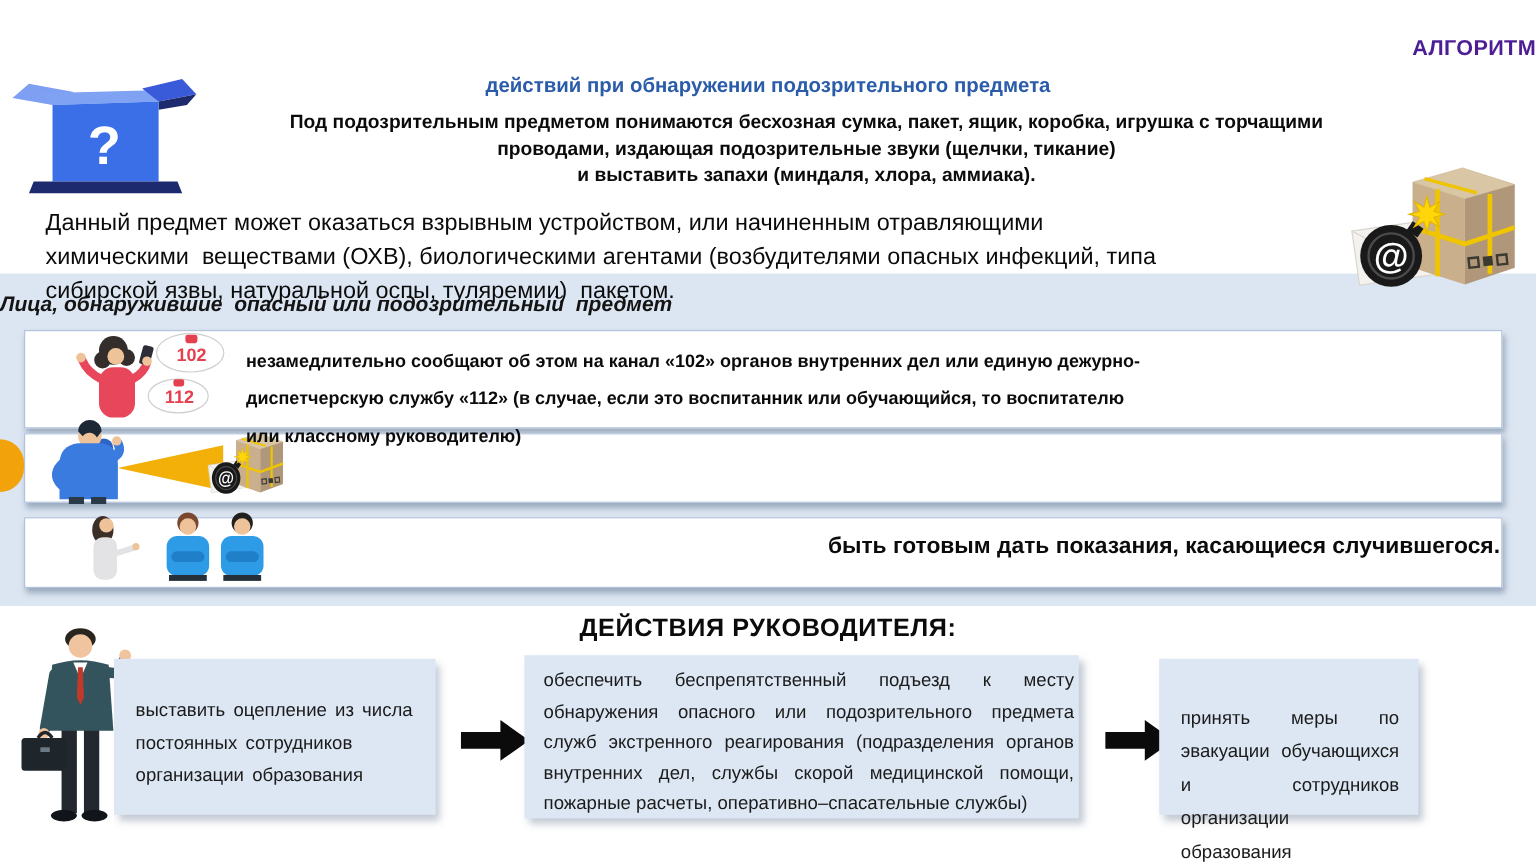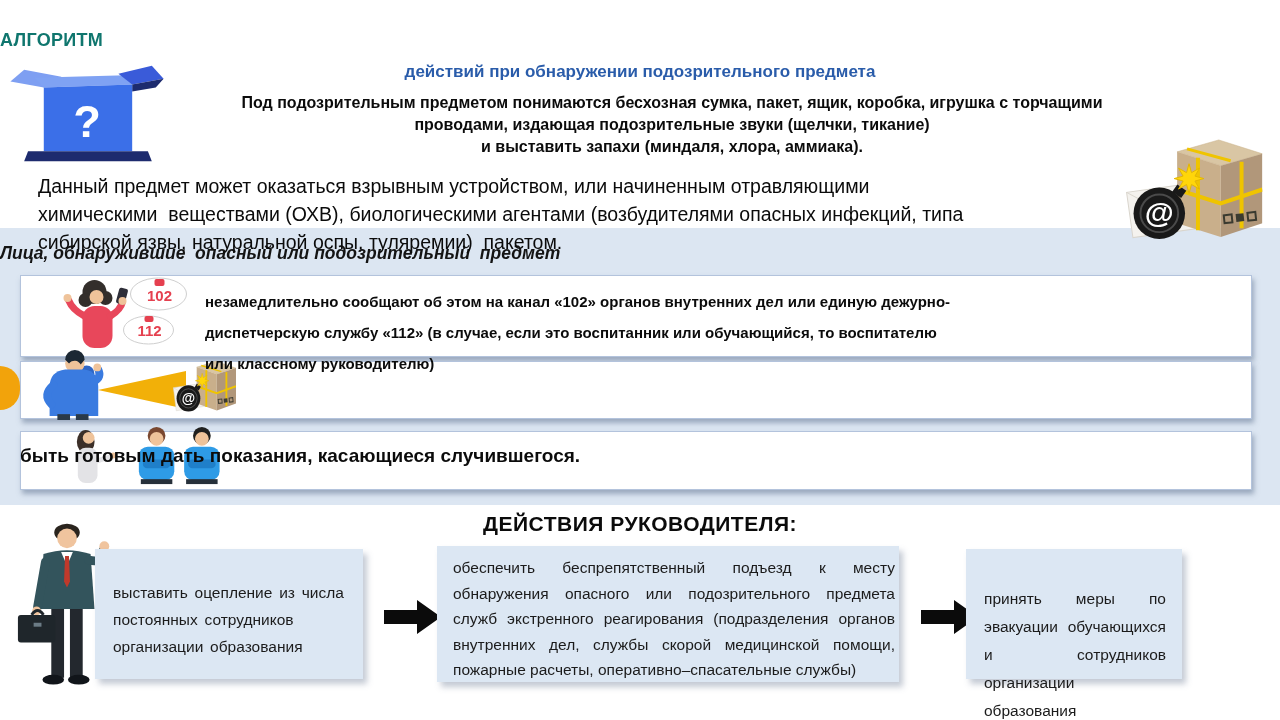--- a/index.html
+++ b/index.html
@@ -1,21 +1,21 @@
 <!DOCTYPE html>
 <html><head>
 <meta charset="utf-8">
 <style>
   html,body{margin:0;padding:0;background:#ffffff;}
   body{font-family:"Liberation Sans",sans-serif;color:#111;}
   .poster{position:relative;width:1280px;height:720px;background:#ffffff;overflow:hidden;}
 
   
-  .page-title{position:absolute;top:30px;left:0;width:100%;text-align:left;
-    font-size:18px;font-weight:bold;color:#0f766e;letter-spacing:.3px;}
+  .page-title{position:absolute;top:30px;left:0;width:100%;text-align:right;
+    font-size:18px;font-weight:bold;color:#4c1d95;letter-spacing:.3px;}
   .page-subtitle{position:absolute;top:62px;left:0;width:100%;text-align:center;
     font-size:17px;font-weight:bold;color:#2A5CAA;}
   .definition{position:absolute;top:92px;left:0;width:100%;text-align:center;z-index:5;padding-left:32px;}
   .definition .line{white-space:pre;font-size:16px;font-weight:bold;line-height:22px;color:#0b0b0b;}
   .intro{position:absolute;top:172px;left:38px;z-index:5;}
   .intro .line{white-space:pre;font-size:19.5px;line-height:28px;color:#0b0b0b;}
 
   .qbox-icon{position:absolute;left:8px;top:58px;}
   .parcel-big{position:absolute;left:1122px;top:132px;z-index:4;}
 
@@ -27,21 +27,21 @@
   .bar{position:absolute;left:20px;width:1230px;background:#ffffff;
     border:1px solid #B3C3DC;box-shadow:2px 4px 5px rgba(90,110,140,.5);z-index:2;}
   .bar1{top:275px;height:80px;}
   .bar2{top:361px;height:56px;}
   .bar3{top:431px;height:57px;}
 
   .bar1-text{position:absolute;left:205px;top:286px;z-index:6;}
   .bar1-text .line{white-space:pre;font-size:15px;font-weight:600;line-height:31px;color:#0b0b0b;}
   .bar2-text{position:absolute;left:240px;top:379px;z-index:6;white-space:pre;
     font-size:19px;font-weight:600;color:#0b0b0b;}
-  .bar3-text{position:absolute;left:20px;top:445px;width:1230px;text-align:left;z-index:6;
+  .bar3-text{position:absolute;left:20px;top:445px;width:1230px;text-align:right;z-index:6;
     font-size:19px;font-weight:600;color:#0b0b0b;}
 
   .woman-caller{position:absolute;left:58px;top:274px;z-index:4;}
   .hoodie-icon{position:absolute;left:22px;top:348px;z-index:4;}
   .beam-triangle{position:absolute;left:98px;top:371px;width:0;height:0;z-index:4;
     border-top:19px solid transparent;border-bottom:19px solid transparent;
     border-right:88px solid #F2B008;}
   .parcel-small{position:absolute;left:172px;top:357px;z-index:5;}
   .orange-edge{position:absolute;left:0;top:366px;width:20px;height:44px;z-index:4;
     background:#F2A30B;border-radius:0 22px 22px 0;}

